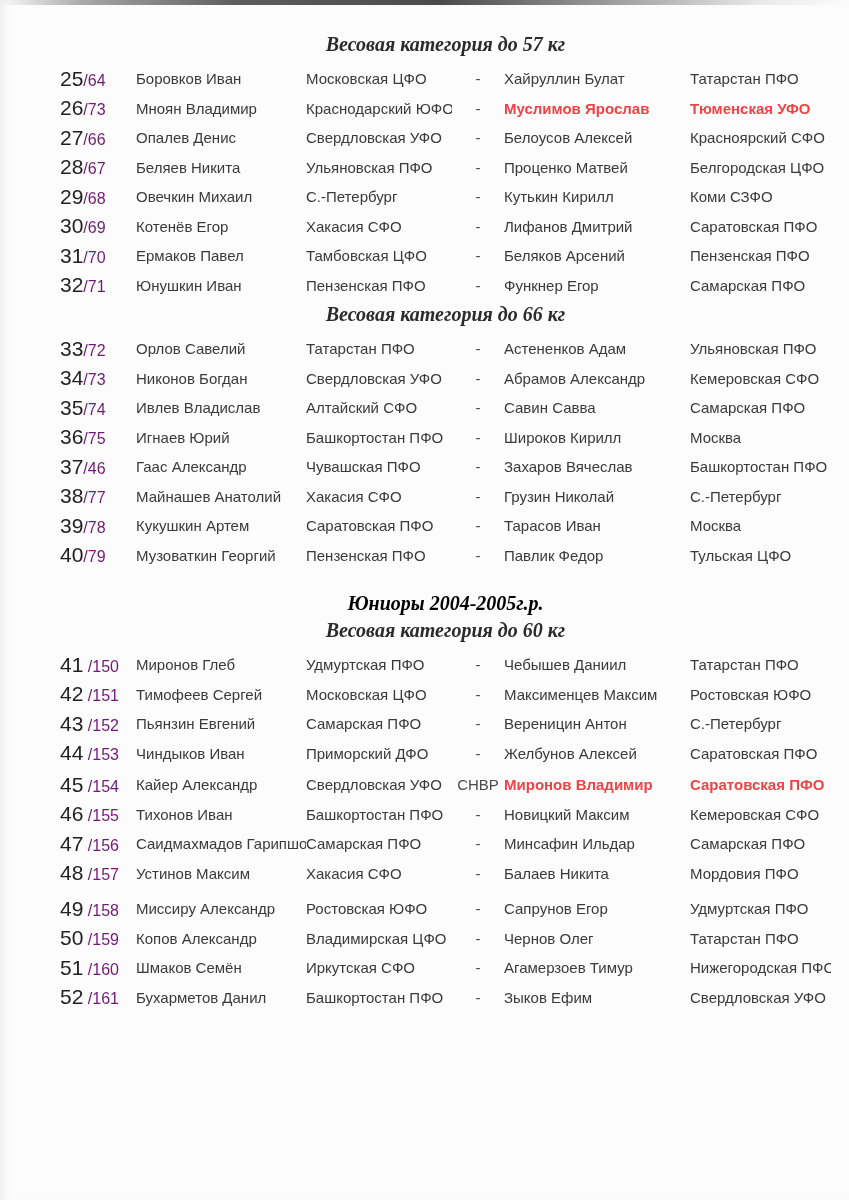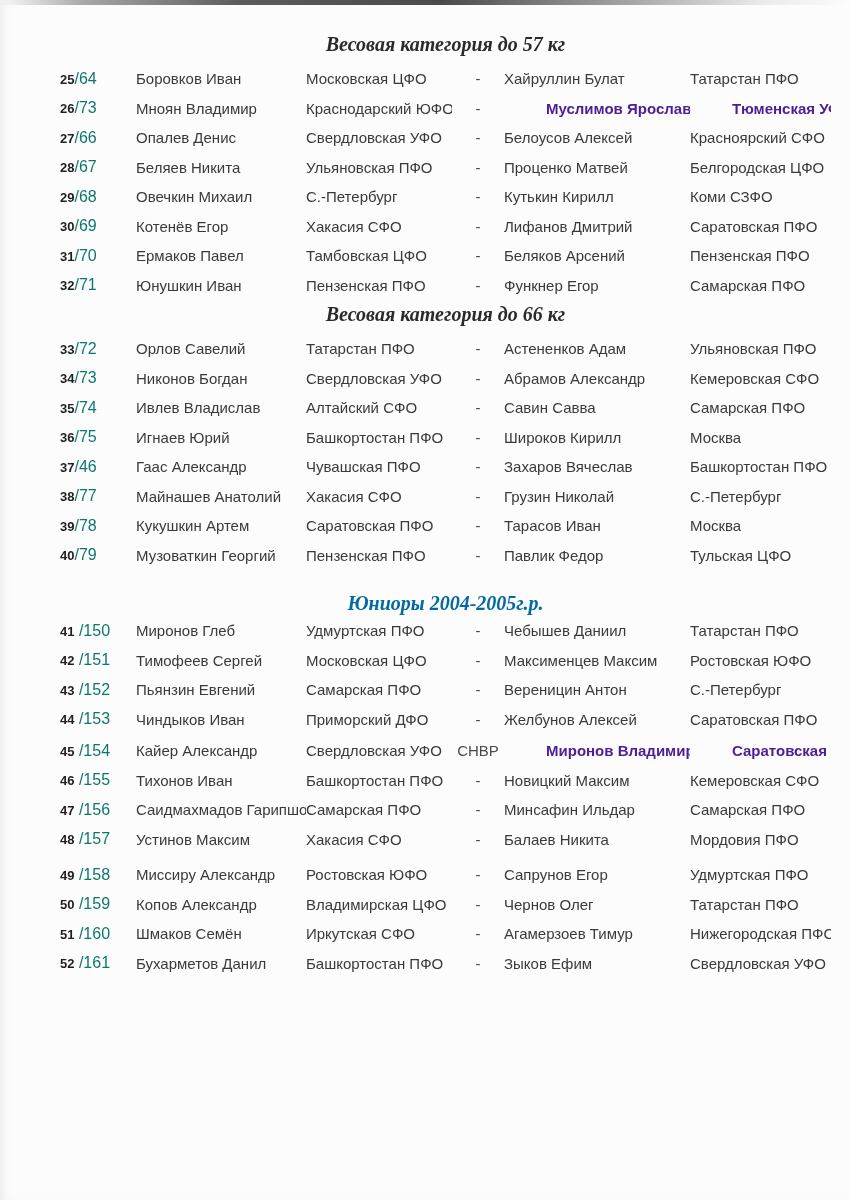--- a/index.html
+++ b/index.html
@@ -24,21 +24,21 @@
       rgba(40,40,40,0) 100%);
   }
   .page{
     padding:30px 18px 0 60px;
   }
   .group-title{
     text-align:center;
     font-family:"Liberation Serif","DejaVu Serif",serif;
     font-weight:700;font-style:italic;
     font-size:20px;line-height:26px;
-    color:#0369a1;
+    color:#000000;
   }
   .section{margin:0;}
   .section-title{
     text-align:center;
     font-family:"Liberation Serif","DejaVu Serif",serif;
     font-weight:700;font-style:italic;
     font-size:20px;line-height:24px;
     color:#2b2b2b;
     margin:2px 0 8px 0;
   }
@@ -47,32 +47,31 @@
   .sec-75{margin-top:6px;}
   .rows{}
   .row{
     display:grid;
     grid-template-columns:76px 170px 146px 52px 186px 1fr;
     align-items:center;
     height:29.5px;
     font-size:15px;
   }
   .c-num{white-space:pre;}
-  .c-num b{font-weight:700;color:#1f1f1f;font-size:13px;}
-  .c-num span{color:#0f766e;font-size:16px;}
+  .c-num b{font-weight:400;color:#1f1f1f;font-size:21px;}
+  .c-num span{color:#701a75;font-size:16px;}
   .c-name1,.c-reg1,.c-name2,.c-reg2{
     white-space:nowrap;overflow:hidden;color:#3a3a3a;
   }
   .c-sep{text-align:center;color:#4a4a4a;}
   .win{
     font-weight:700;
-    color:#4c1d95;
+    color:#ef4444;
     text-decoration:underline;
     text-underline-offset:3px;
-    margin-left:42px;
   }
 </style>
 </head>
 <body>
 
 <div class="scan-edge-top"></div>
 
 <div class="page">
   <div id="sections">
   <div class="section">
@@ -226,20 +225,21 @@
     <div class="c-reg1">Пензенская ПФО</div>
     <div class="c-sep">-</div>
     <div class="c-name2">Павлик Федор</div>
     <div class="c-reg2">Тульская ЦФО</div>
   </div>
 </div>
   </div>
 
   <div class="section sec-juniors">
     <div class="group-title">Юниоры 2004-2005г.р.</div>
+    <div class="section-title">Весовая категория до 60 кг</div>
     <div class="rows">
   <div class="row">
     <div class="c-num"><b>41</b><span> /150</span></div>
     <div class="c-name1">Миронов Глеб</div>
     <div class="c-reg1">Удмуртская ПФО</div>
     <div class="c-sep">-</div>
     <div class="c-name2">Чебышев Даниил</div>
     <div class="c-reg2">Татарстан ПФО</div>
   </div>
 

